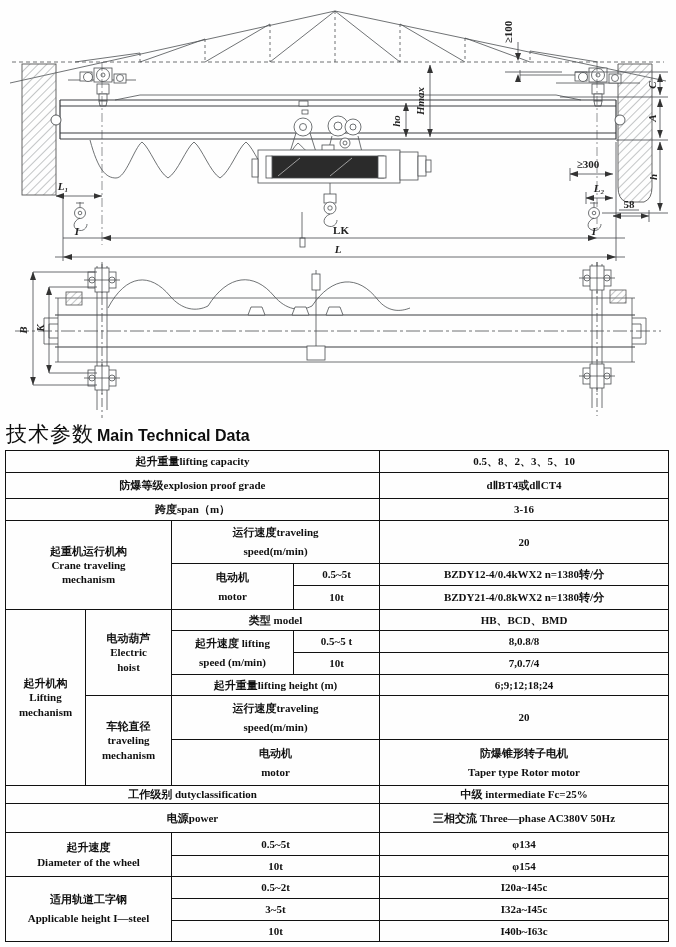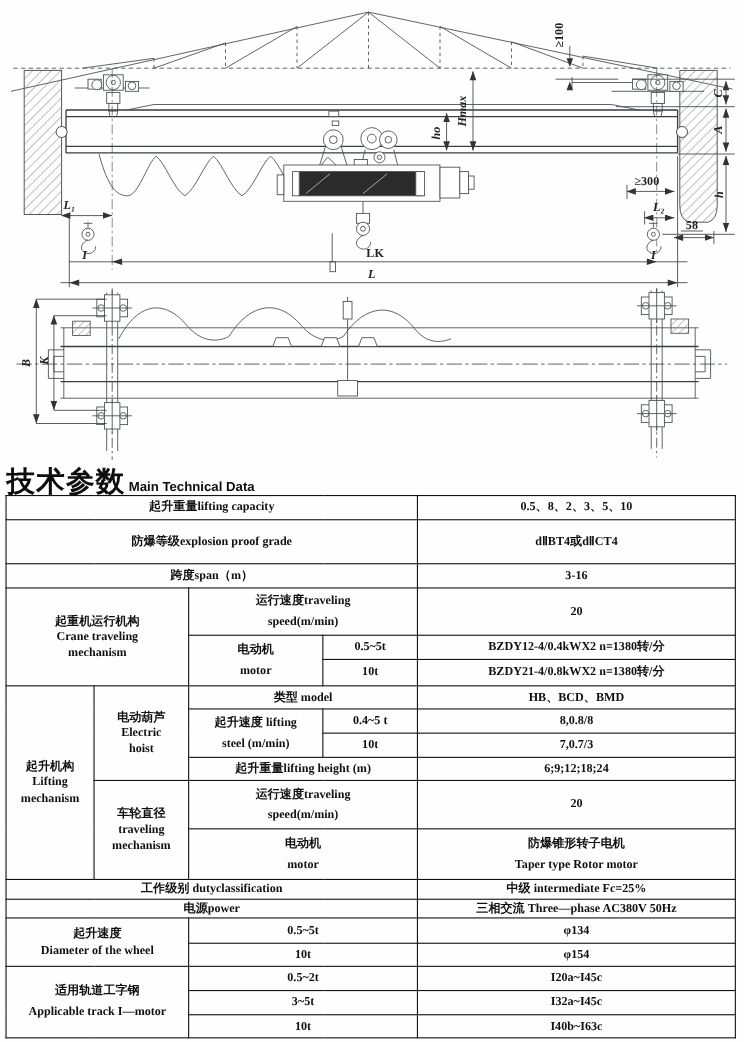--- a/index.html
+++ b/index.html
@@ -1,22 +1,22 @@
 <!DOCTYPE html>
 <html><head>
 <meta charset="utf-8">
 <style>
   html,body{margin:0;padding:0;}
   body{width:676px;height:947px;background:#ffffff;font-family:"Liberation Serif",serif;}
   .sheet{position:relative;width:676px;height:947px;background:#fefefe;overflow:hidden;}
   .sheet svg{position:absolute;left:0;}
   #sv1{top:0;} #sv2{top:262px;}
   .title{position:absolute;left:6px;top:420px;color:#0d0d0d;font-family:"Liberation Sans",sans-serif;white-space:nowrap;}
-  .title .zh{font-size:26px;font-weight:bold;letter-spacing:1px;}
-  .title .en{font-size:12px;font-weight:bold;margin-left:3px;}
+  .title .zh{font-size:21px;font-weight:normal;letter-spacing:1px;}
+  .title .en{font-size:16px;font-weight:bold;margin-left:3px;}
   table.tt{position:absolute;left:5px;top:450px;width:663px;border-collapse:collapse;table-layout:fixed;}
   .tt td{border:1.4px solid #111;text-align:center;vertical-align:middle;font-weight:bold;
          font-size:11px;color:#101010;padding:0 2px;line-height:1.3;font-family:"Liberation Serif",serif;}
   .tt .ln{display:block;}
   .tt td.gap{line-height:1.7;font-family:Liberation Serif, serif;}
   
   .dl{font-family:"Liberation Serif",serif;font-size:11px;fill:#222;font-weight:bold;}
   .it{font-style:italic;}
   .thin{stroke:#4b4f52;stroke-width:0.8;fill:none;}
   .med{stroke:#3a3d40;stroke-width:1.2;fill:none;}
@@ -273,21 +273,21 @@
         <col style="width:86px">
         <col style="width:122px">
         <col style="width:86px">
         <col style="width:289px">
     </colgroup>
     <tbody>
       <tr style="height:22px">
         <td colspan="4">起升重量lifting capacity</td>
         <td>0.5、8、2、3、5、10</td>
       </tr>
-      <tr style="height:40px">
+      <tr style="height:26px">
         <td colspan="4">防爆等级explosion proof grade</td>
         <td>dⅡBT4或dⅡCT4</td>
       </tr>
       <tr style="height:22px">
         <td colspan="4">跨度span（m）</td>
         <td>3-16</td>
       </tr>
       <tr style="height:43px">
         <td colspan="2" rowspan="3">
           <span class="ln">起重机运行机构</span>
@@ -322,28 +322,28 @@
           <span class="ln">电动葫芦</span>
           <span class="ln">Electric</span>
           <span class="ln">hoist</span>
         </td>
         <td colspan="2">类型  model</td>
         <td>HB、BCD、BMD</td>
       </tr>
       <tr style="height:22px">
         <td rowspan="2" class="gap">
           <span class="ln">起升速度 lifting</span>
-          <span class="ln">steel (m/min)</span>
-        </td>
-        <td>0.4~5 t</td>
+          <span class="ln">speed (m/min)</span>
+        </td>
+        <td>0.5~5 t</td>
         <td>8,0.8/8</td>
       </tr>
       <tr style="height:22px">
         <td>10t</td>
-        <td>7,0.7/3</td>
+        <td>7,0.7/4</td>
       </tr>
       <tr style="height:21px">
         <td colspan="2">起升重量lifting height (m)</td>
         <td>6;9;12;18;24</td>
       </tr>
       <tr style="height:44px">
         <td rowspan="2">
           <span class="ln">车轮直径</span>
           <span class="ln">traveling</span>
           <span class="ln">mechanism</span>
@@ -361,40 +361,40 @@
         </td>
         <td class="gap">
           <span class="ln">防爆锥形转子电机</span>
           <span class="ln">Taper type Rotor motor</span>
         </td>
       </tr>
       <tr style="height:18px">
         <td colspan="4">工作级别 dutyclassification</td>
         <td>中级 intermediate Fc=25%</td>
       </tr>
-      <tr style="height:17px">
+      <tr style="height:29px">
         <td colspan="4">电源power</td>
         <td>三相交流 Three—phase AC380V 50Hz</td>
       </tr>
       <tr style="height:23px">
         <td colspan="2" rowspan="2">
           <span class="ln">起升速度</span>
           <span class="ln">Diameter of the wheel</span>
         </td>
         <td colspan="2">0.5~5t</td>
         <td>φ134</td>
       </tr>
       <tr style="height:21px">
         <td colspan="2">10t</td>
         <td>φ154</td>
       </tr>
       <tr style="height:22px">
         <td colspan="2" rowspan="3" class="gap">
           <span class="ln">适用轨道工字钢</span>
-          <span class="ln">Applicable track I—motor</span>
+          <span class="ln">Applicable height I—steel</span>
         </td>
         <td colspan="2">0.5~2t</td>
         <td>I20a~I45c</td>
       </tr>
       <tr style="height:22px">
         <td colspan="2">3~5t</td>
         <td>I32a~I45c</td>
       </tr>
       <tr style="height:21px">
         <td colspan="2">10t</td>

